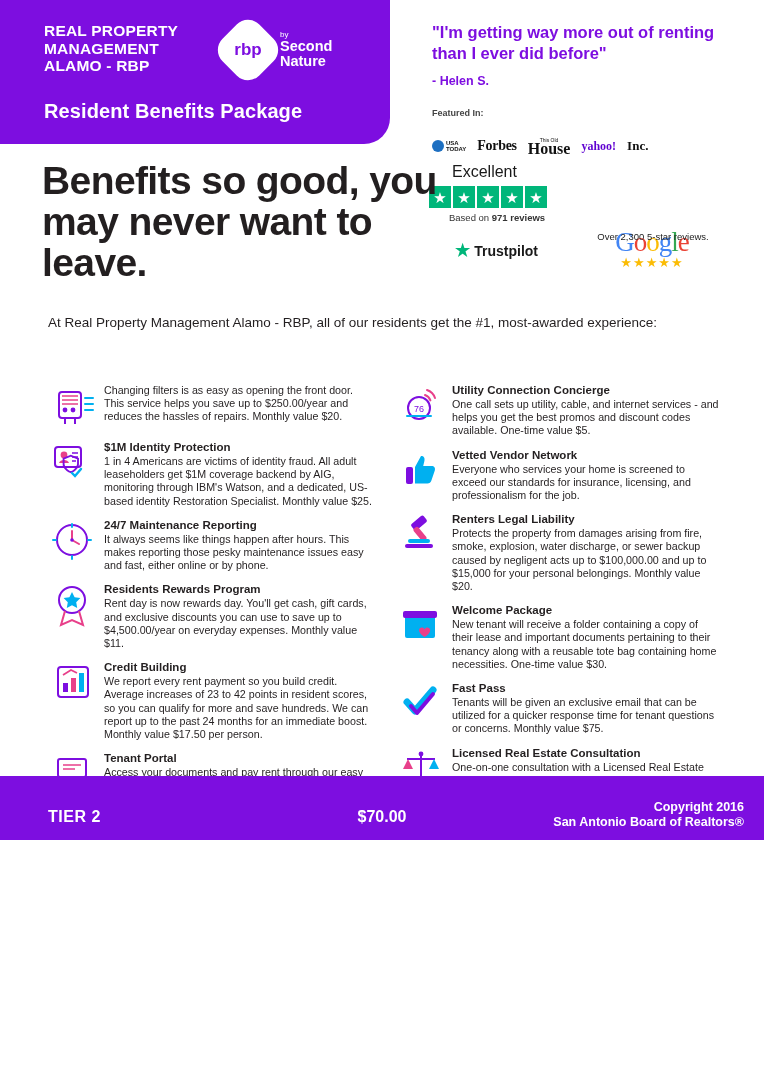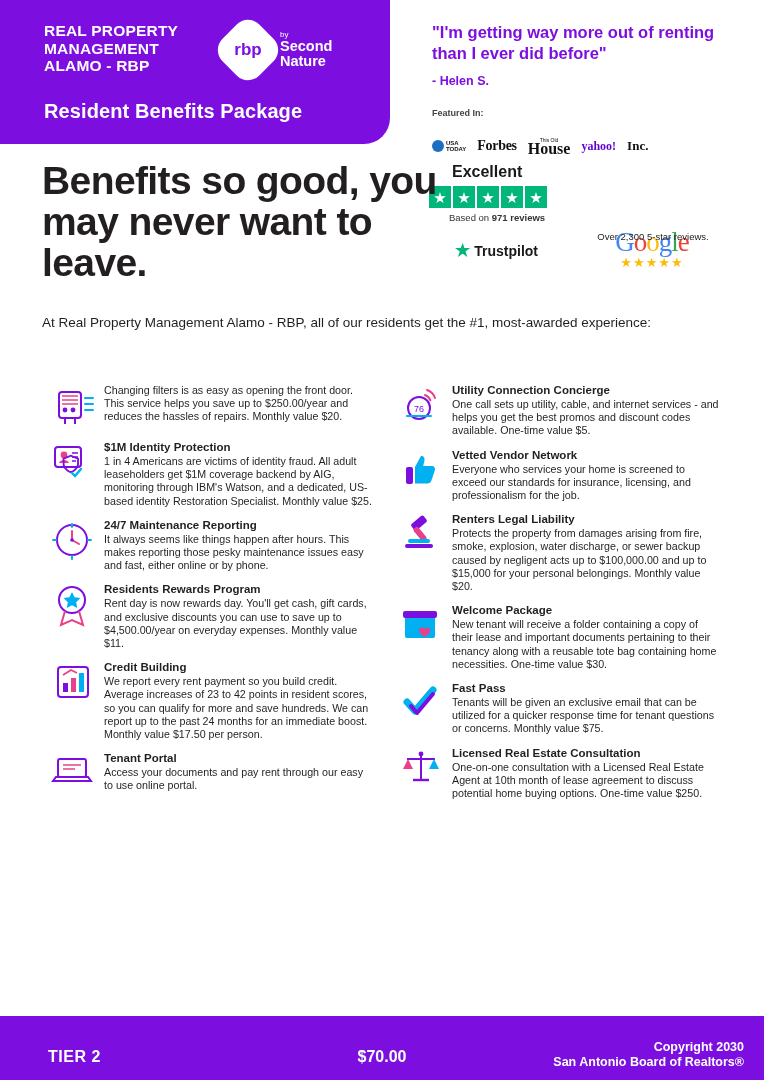--- a/index.html
+++ b/index.html
@@ -3,21 +3,21 @@
 <meta charset="utf-8">
 <style>
   * { box-sizing: border-box; margin: 0; padding: 0; }
   html, body {
     width: 764px; height: 1080px;
     background: #ffffff;
     font-family: "Liberation Sans", sans-serif;
     color: #231f20;
     overflow: hidden;
   }
-  .page { position: relative; width: 764px; height: 1080px; background: #fff; }
+  .page { position: relative; width: 764px; height: 840px; background: #fff; }
 
   
   .header-purple {
     position: absolute; left: 0; top: 0; width: 390px; height: 144px;
     background: #7d0ee0;
     border-bottom-right-radius: 26px;
   }
   .brand-block { position: absolute; left: 44px; top: 22px; }
   .brand-line {
     color: #fff; font-weight: bold; font-size: 15.5px; line-height: 17.5px;
@@ -68,21 +68,21 @@
   .logo-forbes { font-family: "Liberation Serif", serif; font-size: 14px; font-weight: bold; color: #111; letter-spacing: -0.3px; }
   .logo-house { text-align: center; }
   .logo-house .t1 { font-size: 5px; color: #111; line-height: 5px; }
   .logo-house .t2 { font-family: "Liberation Serif", serif; font-size: 16px; font-weight: bold; color: #111; line-height: 11px; }
   .logo-yahoo { font-size: 12px; font-weight: bold; color: #5f01d1; font-family: "Liberation Serif", serif; }
   .logo-inc { font-family: "Liberation Serif", serif; font-size: 13px; font-weight: bold; color: #111; }
 
   
   .excellent {
     position: absolute; left: 452px; top: 163px;
-    font-size: 16px; font-weight: bold; color: #191919;
+    font-size: 16px; font-weight: normal; color: #191919;
   }
   .tp-stars { position: absolute; left: 429px; top: 186px; display: flex; gap: 2px; }
   .tp-star {
     width: 22px; height: 22px; background: #00b67a;
     display: flex; align-items: center; justify-content: center;
     color: #fff; font-size: 15px; line-height: 15px;
   }
   .tp-based {
     position: absolute; left: 429px; top: 212px; font-size: 9.5px; color: #333; padding-left: 20px;
   }
@@ -105,21 +105,21 @@
     font-size: 9.5px; color: #222;
   }
 
   
   .headline {
     position: absolute; left: 42px; top: 160px; width: 400px;
     font-size: 39px; font-weight: bold; line-height: 41px;
     letter-spacing: -0.6px; color: #231f20;
   }
   .intro {
-    position: absolute; left: 42px; top: 313px; width: 620px;
+    position: absolute; left: 48px; top: 313px; width: 620px;
     font-size: 13.5px; line-height: 19px; color: #231f20;
   }
 
   
   .col { position: absolute; top: 382px; }
   .col-left { left: 42px; width: 330px; }
   .col-right { left: 390px; width: 330px; }
   .benefit { position: relative; display: flex; margin-bottom: 9px; }
   .b-icon {
     width: 62px; min-width: 62px; height: 48px;
@@ -405,17 +405,17 @@
       </div>
     </div>
 
   </div>
 
   <div class="footer-stripe"></div>
   <div class="footer-bar"></div>
   <div class="footer-tier">TIER 2</div>
   <div class="footer-price">$70.00</div>
   <div class="footer-copy">
-    <div>Copyright 2030</div>
+    <div>Copyright 2016</div>
     <div>San Antonio Board of Realtors®</div>
   </div>
 
 </div>
 
 </body></html>

